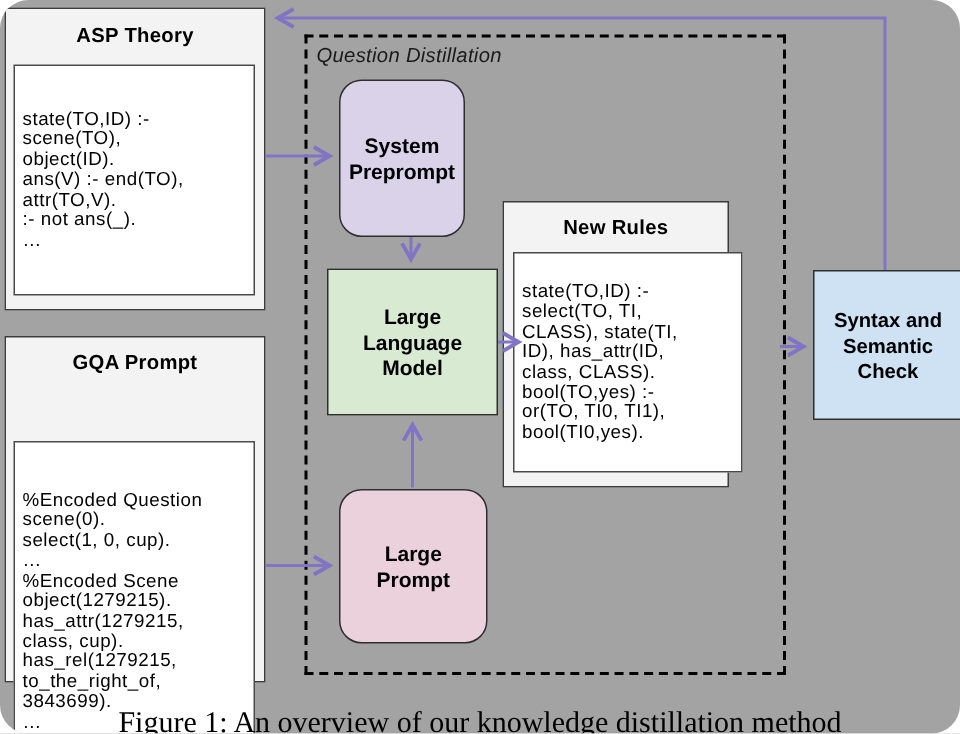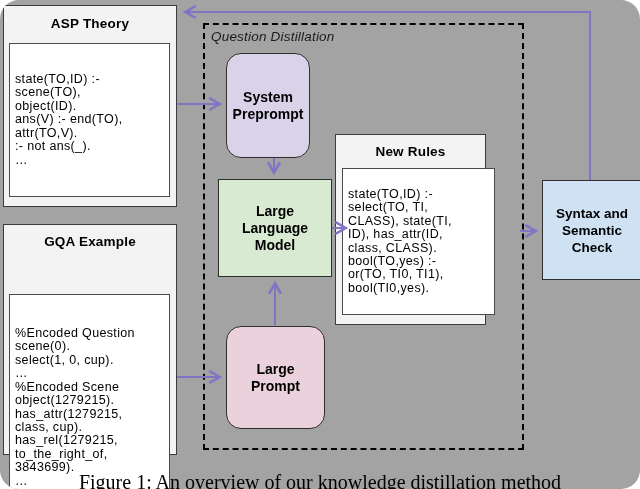--- a/index.html
+++ b/index.html
@@ -62,21 +62,21 @@
 scene(TO),
 object(ID).
 ans(V) :- end(TO),
 attr(TO,V).
 :- not ans(_).
 …</pre>
     </div>
   </div>
 
   <div class="databox" style="left:3px;top:224px;width:174px;height:231px;">
-    <div class="boxtitle" style="top:9px;">GQA Example</div>
+    <div class="boxtitle" style="top:9px;">GQA Prompt</div>
     <div class="codebox" style="left:5px;top:33px;width:161px;height:227px;margin-top:36px;">
       <pre>%Encoded Question
 scene(0).
 select(1, 0, cup).
 …
 %Encoded Scene
 object(1279215).
 has_attr(1279215,
 class, cup).
 has_rel(1279215,

